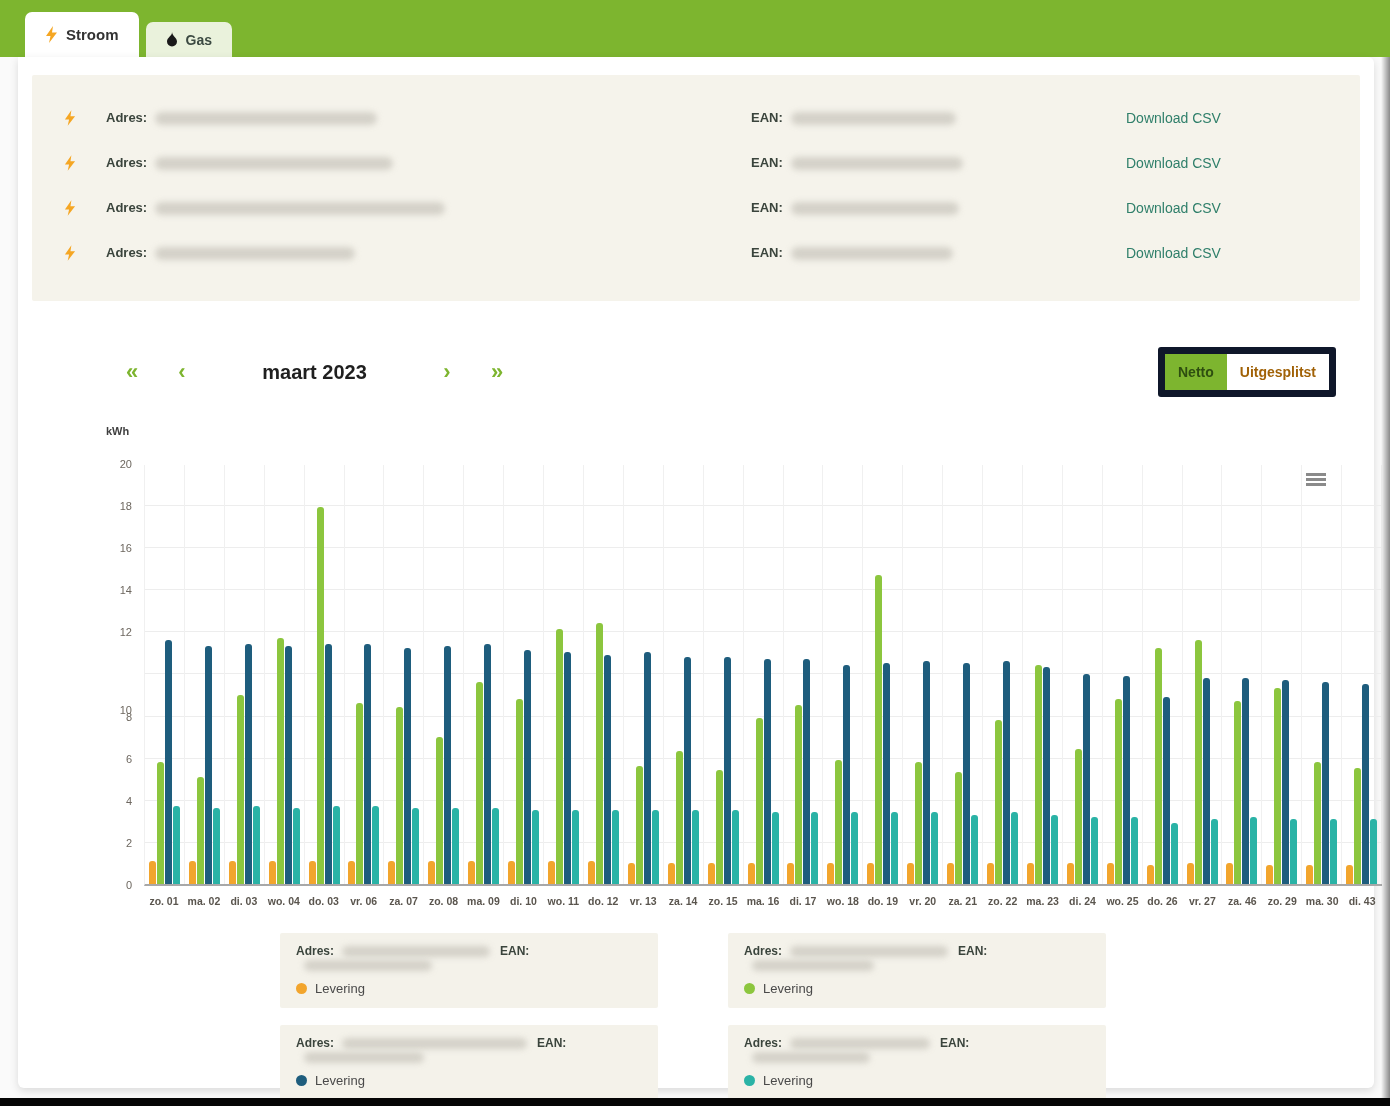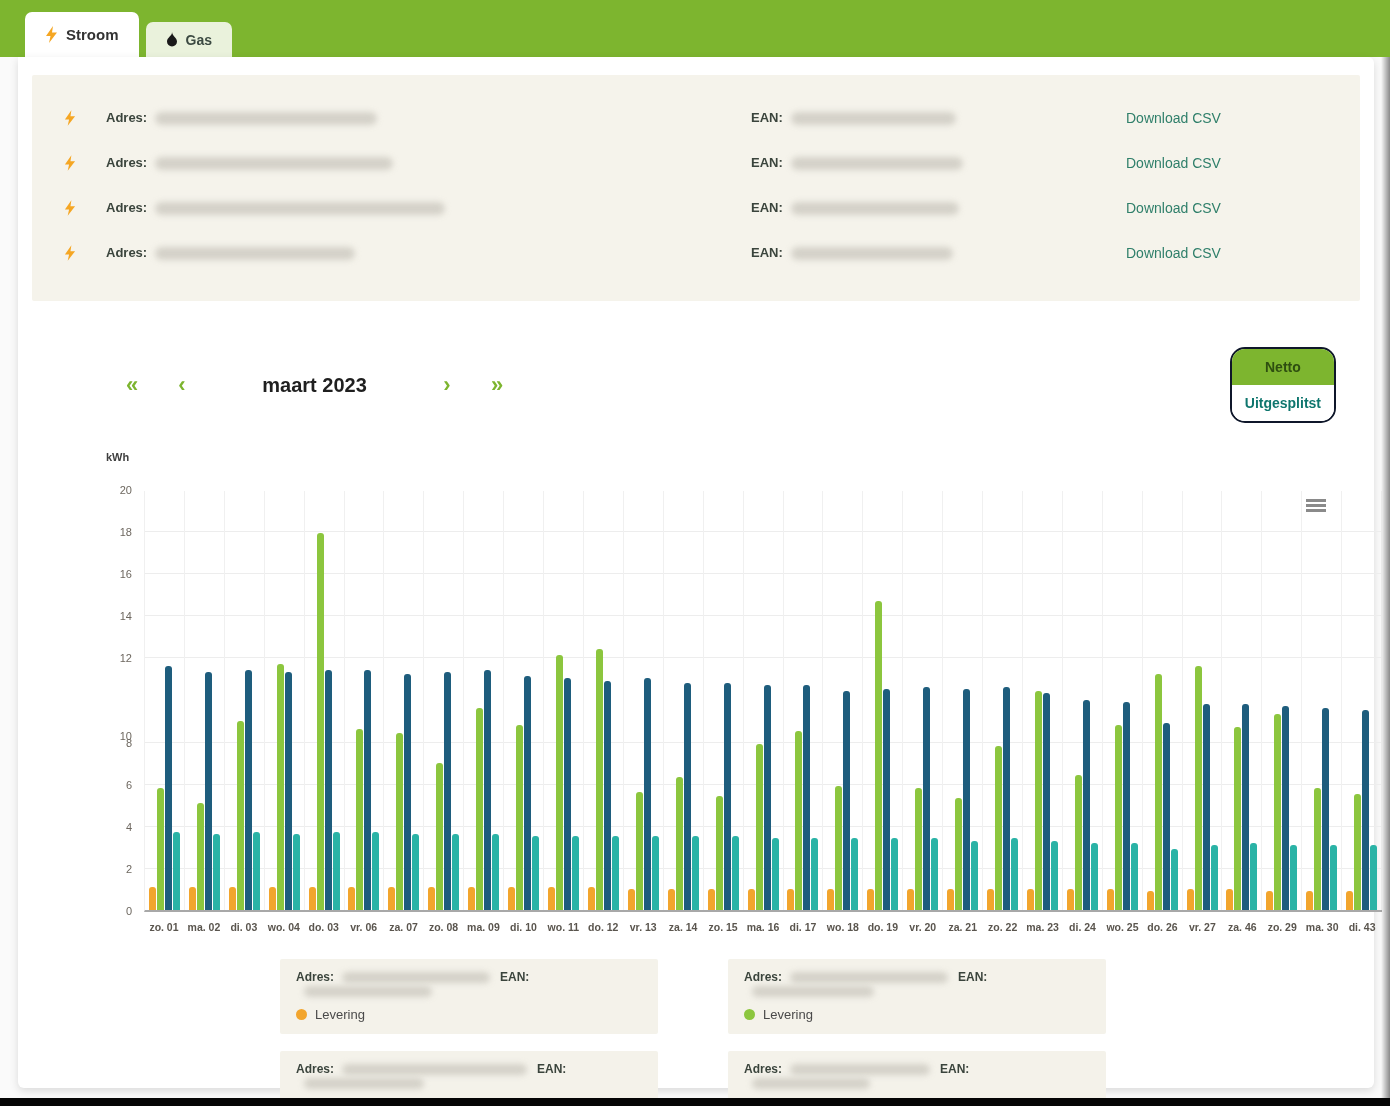--- a/index.html
+++ b/index.html
@@ -58,24 +58,24 @@
     margin-left:auto; background:#f2b148; border:none; border-radius:3px;
     font-family:inherit; font-weight:bold; font-size:14px; color:#4c4337;
     padding:10px 14px; cursor:pointer;
   }
   
   .controls-row2 { display:flex; align-items:center; margin:26px 24px 0 75px; }
   .nav { display:flex; align-items:center; }
   .nav-arrow { color:#7db52f; font-size:22px; font-weight:bold; cursor:pointer; width:50px; text-align:center; }
   .nav-title { font-size:20px; font-weight:bold; color:#1f1f1f; width:215px; text-align:center; }
   .toggles { margin-left:auto; display:flex; gap:16px; }
-  .toggle-group { display:flex; border:2px solid #0f172a; border-radius:15px; overflow:hidden; background:#fff;flex-direction:column; }
+  .toggle-group { display:flex; border:7px solid #0f172a; border-radius:3px; overflow:hidden; background:#fff; }
   .tg {
     border:none; background:#fff; font-family:inherit; font-weight:bold;
-    font-size:14px; color:#0f766e; padding:10px 13px; cursor:pointer;
+    font-size:14px; color:#a16207; padding:10px 13px; cursor:pointer;
   }
   .tg.active { background:#7db52f; color:#2e4e10; }
   
   .chart { position:relative; margin:28px 24px 0 60px; }
   .ylab { font-size:11px; font-weight:bold; color:#3f3f3f; margin-left:14px; }
   .plot-wrap { position:relative; margin-top:28px; padding-left:52px; }
   .yticks span {
     position:absolute; left:0; width:40px; text-align:right;
     font-size:11px; color:#6d675f;
   }

